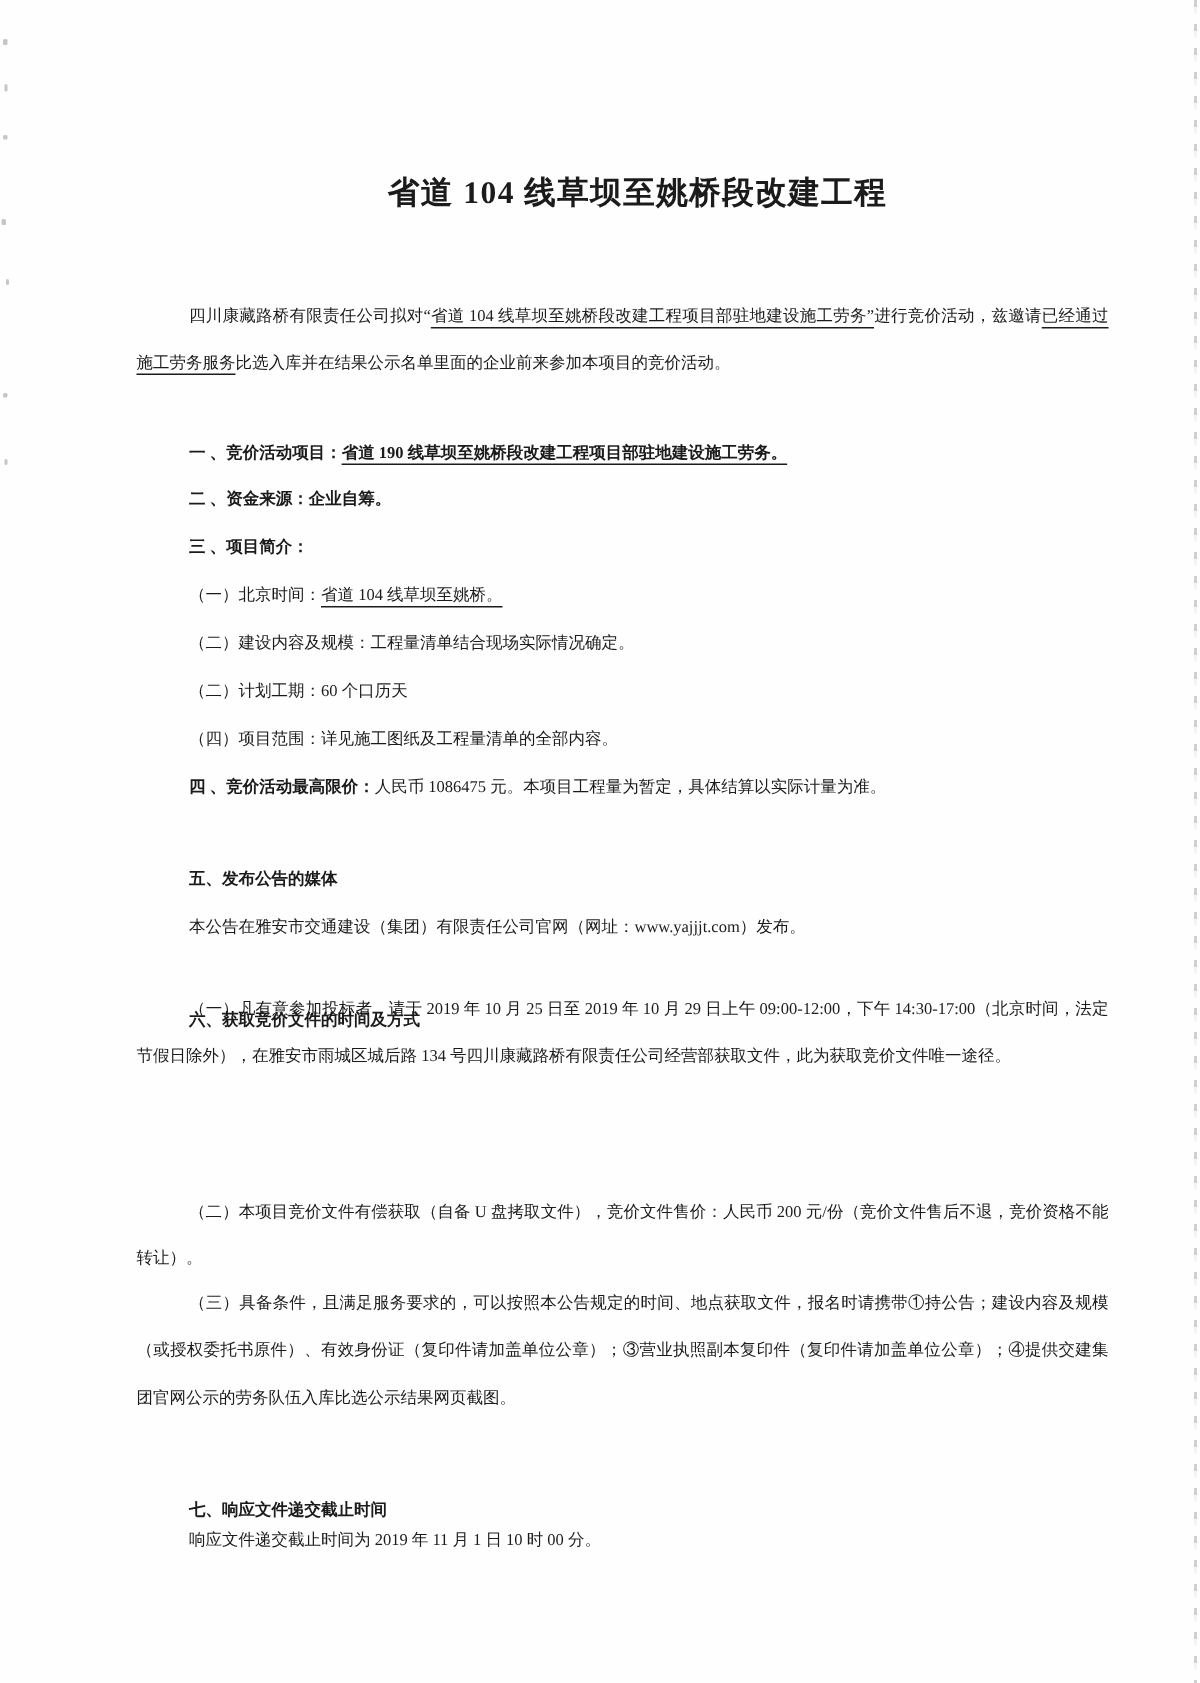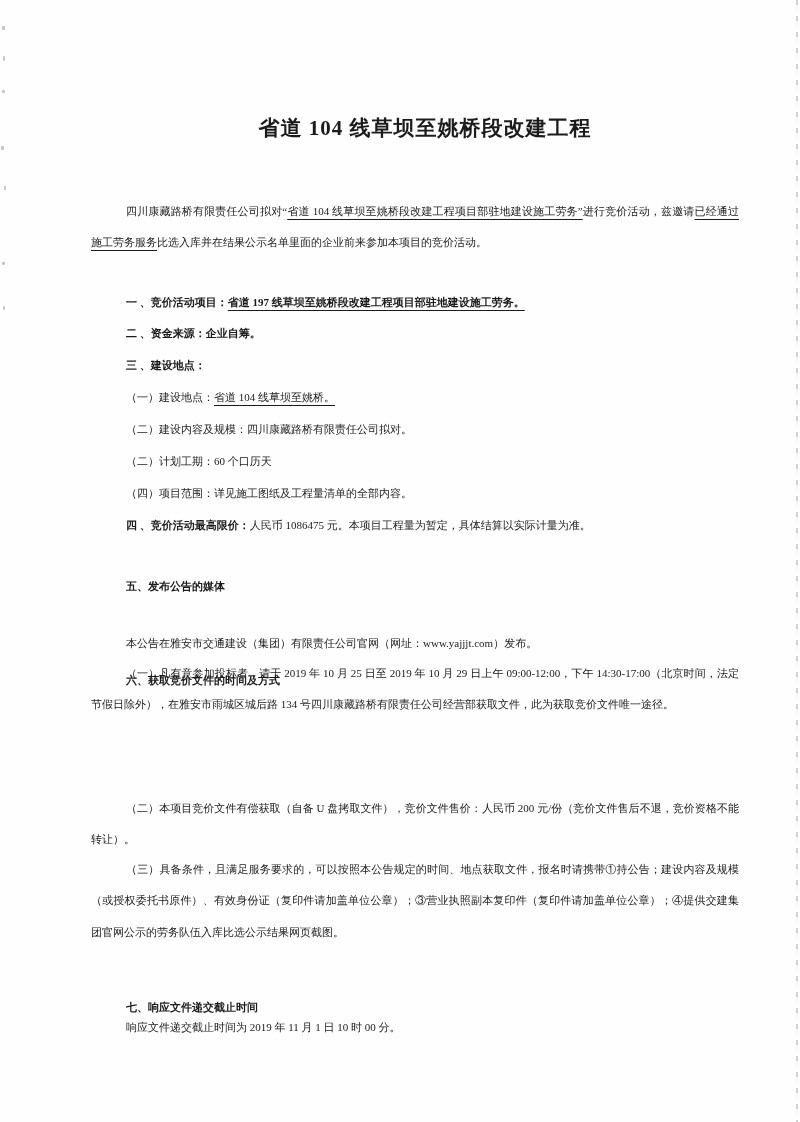--- a/index.html
+++ b/index.html
@@ -42,30 +42,30 @@
 <body>
 
 <div class="page">
 
   <div class="title-block">
     <div class="title-line">省道 104 线草坝至姚桥段改建工程</div>
   </div>
 
   <div class="doc-body">
       <p class="para indent" style="top: 196px;"><span class="seg">四川康藏路桥有限责任公司拟对“</span><span class="seg u">省道 104 线草坝至姚桥段改建工程项目部驻地建设施工劳务”</span><span class="seg">进行竞价活动，兹邀请</span><span class="seg u">已经通过施工劳务服务</span><span class="seg">比选入库并在结果公示名单里面的企业前来参加本项目的竞价活动。</span></p>
-      <p class="para indent" style="top: 287px;"><span class="seg b">一 、竞价活动项目：</span><span class="seg b u">省道 197 线草坝至姚桥段改建工程项目部驻地建设施工劳务。</span></p>
+      <p class="para indent" style="top: 287px;"><span class="seg b">一 、竞价活动项目：</span><span class="seg b u">省道 190 线草坝至姚桥段改建工程项目部驻地建设施工劳务。</span></p>
       <p class="para indent" style="top: 318px;"><span class="seg b">二 、资金来源：企业自筹。</span></p>
-      <p class="para indent" style="top: 350px;"><span class="seg b">三 、建设地点：</span></p>
-      <p class="para indent" style="top: 382px;"><span class="seg">（一）建设地点：</span><span class="seg u">省道 104 线草坝至姚桥。</span></p>
-      <p class="para indent" style="top: 414px;"><span class="seg">（二）建设内容及规模：四川康藏路桥有限责任公司拟对。</span></p>
+      <p class="para indent" style="top: 350px;"><span class="seg b">三 、项目简介：</span></p>
+      <p class="para indent" style="top: 382px;"><span class="seg">（一）北京时间：</span><span class="seg u">省道 104 线草坝至姚桥。</span></p>
+      <p class="para indent" style="top: 414px;"><span class="seg">（二）建设内容及规模：工程量清单结合现场实际情况确定。</span></p>
       <p class="para indent" style="top: 446px;"><span class="seg">（二）计划工期：60 个口历天</span></p>
       <p class="para indent" style="top: 478px;"><span class="seg">（四）项目范围：详见施工图纸及工程量清单的全部内容。</span></p>
       <p class="para indent" style="top: 510px;"><span class="seg b">四 、竞价活动最高限价：</span><span class="seg">人民币 1086475 元。本项目工程量为暂定，具体结算以实际计量为准。</span></p>
       <p class="para indent" style="top: 571px;"><span class="seg b">五、发布公告的媒体</span></p>
-      <p class="para indent" style="top: 628px;"><span class="seg">本公告在雅安市交通建设（集团）有限责任公司官网（网址：www.yajjjt.com）发布。</span></p>
+      <p class="para indent" style="top: 603px;"><span class="seg">本公告在雅安市交通建设（集团）有限责任公司官网（网址：www.yajjjt.com）发布。</span></p>
       <p class="para indent" style="top: 665px;"><span class="seg b">六、获取竞价文件的时间及方式</span></p>
       <p class="para indent" style="top: 658px;"><span class="seg">（一）凡有意参加投标者，请于 2019 年 10 月 25 日至 2019 年 10 月 29 日上午 09:00-12:00，下午 14:30-17:00（北京时间，法定节假日除外），在雅安市雨城区城后路 134 号四川康藏路桥有限责任公司经营部获取文件，此为获取竞价文件唯一途径。</span></p>
       <p class="para indent" style="top: 793px;"><span class="seg">（二）本项目竞价文件有偿获取（自备 U 盘拷取文件），竞价文件售价：人民币 200 元/份（竞价文件售后不退，竞价资格不能转让）。</span></p>
       <p class="para indent" style="top: 854px;"><span class="seg">（三）具备条件，且满足服务要求的，可以按照本公告规定的时间、地点获取文件，报名时请携带①持公告；建设内容及规模（或授权委托书原件）、有效身份证（复印件请加盖单位公章）；③营业执照副本复印件（复印件请加盖单位公章）；④提供交建集团官网公示的劳务队伍入库比选公示结果网页截图。</span></p>
       <p class="para indent" style="top: 980px; margin-top: 12px;"><span class="seg b">七、响应文件递交截止时间</span></p>
       <p class="para indent" style="top: 1012px;"><span class="seg">响应文件递交截止时间为 2019 年 11 月 1 日 10 时 00 分。</span></p>
     </div>
 
   <div class="scan-edge-right"></div>
   <div class="speck" style="left:2px;top:26px;width:3px;height:4px;"></div>

